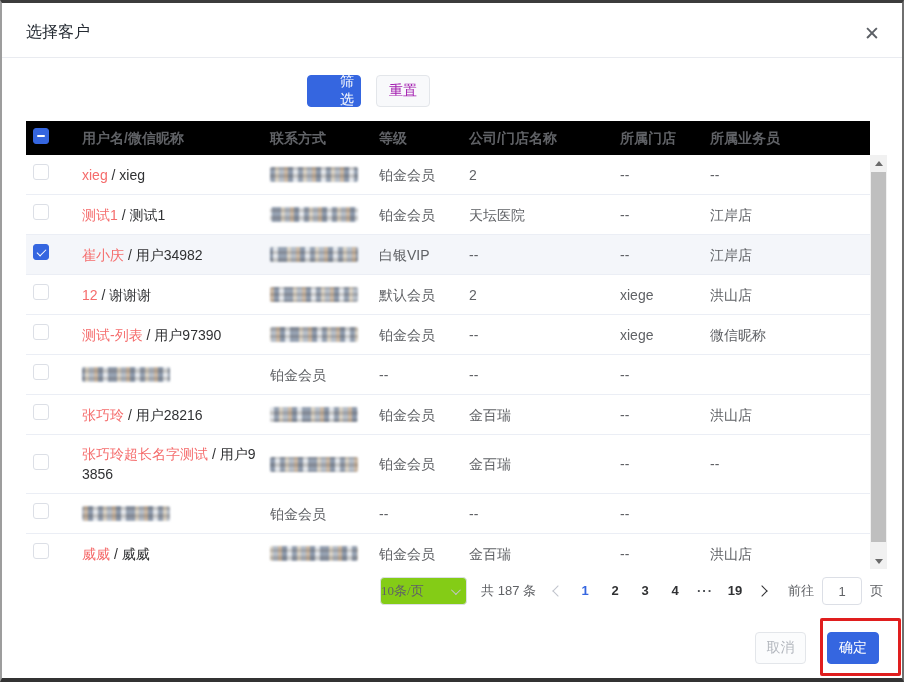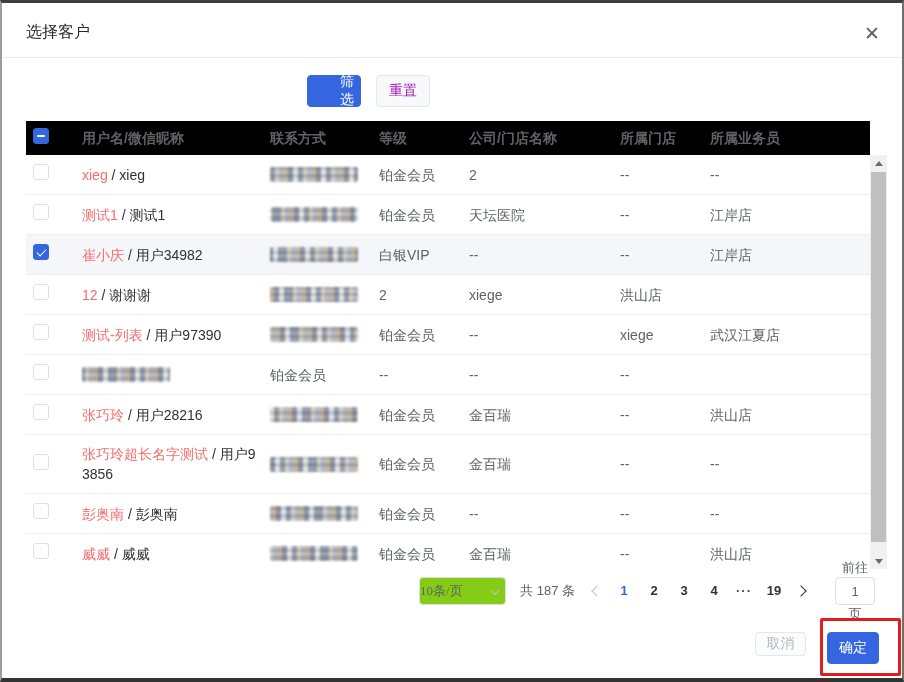--- a/index.html
+++ b/index.html
@@ -78,27 +78,27 @@
     padding:0 8px 0 0;color:var(--txt);cursor:pointer;margin-right:14px;background:#84cc16;font-family:Liberation Serif, serif;}
   .psel .psel-label{flex:1;}
   .chev{width:7px;height:7px;border-right:1.4px solid #c0c4cc;border-bottom:1.4px solid #c0c4cc;transform:rotate(45deg) translateY(-2px);}
   .ptotal{margin-right:10px;}
   .parrow{width:24px;height:28px;display:flex;align-items:center;justify-content:center;cursor:pointer;}
   .chev-l{width:8px;height:8px;border-left:1.6px solid #c0c4cc;border-bottom:1.6px solid #c0c4cc;transform:rotate(45deg);}
   .chev-r{width:8px;height:8px;border-right:1.6px solid #303133;border-top:1.6px solid #303133;transform:rotate(45deg);}
   .pg-num{min-width:30px;text-align:center;line-height:28px;color:var(--txt-dark);font-weight:600;cursor:pointer;font-size:13px;}
   .pg-num.active{color:var(--primary);}
   .pg-num.dots{cursor:default;letter-spacing:1px;font-weight:700;color:#4a4d52;}
-  .pgoto{margin-left:14px;display:flex;align-items:center;color:var(--txt);flex-direction:column;}
+  .pgoto{margin-left:14px;display:flex;align-items:center;color:var(--txt);}
   .pgoto input{width:40px;height:28px;border:1px solid var(--border);border-radius:4px;text-align:center;font-size:13px;
     color:var(--txt);margin:0 8px;outline:none;font-family:inherit;}
 
   
   .footer{position:absolute;right:23px;top:629px;display:flex;gap:21px;}
-  .btn-cancel{width:51px;height:24px;background:#fbfcfd;color:#b3b7be;border:1px solid #e3e6ea;}
+  .btn-cancel{width:51px;height:32px;background:#fbfcfd;color:#b3b7be;border:1px solid #e3e6ea;}
   .btn-confirm{width:52px;height:32px;background:var(--primary);color:#fff;border:1px solid var(--primary);}
   .annotation-box{position:absolute;left:818px;top:615px;width:81px;height:58px;border:3px solid var(--annotation);
     border-radius:2px;pointer-events:none;}
 </style>
 </head>
 <body>
 
 <div class="window">
 
   <div class="dlg-title">选择客户</div>
@@ -151,34 +151,35 @@
       <div class="tc">--</div>
       <div class="tc">--</div>
       <div class="tc">江岸店</div>
     </div>
         <div class="trow">
       <div class="tc c-check"><span class="cb"></span></div>
       <div class="tc nm"><span class="nm-red">12</span><span class="nm-rest"> / 谢谢谢</span></div>
       <div class="tc">
             <div class="mosaic" style="background-position: 18px 9px, 0px 6px;"></div>
           </div>
+      <div class="tc">默认会员</div>
       <div class="tc">2</div>
       <div class="tc">xiege</div>
       <div class="tc">洪山店</div>
     </div>
         <div class="trow">
       <div class="tc c-check"><span class="cb"></span></div>
       <div class="tc nm"><span class="nm-red">测试-列表</span><span class="nm-rest"> / 用户97390</span></div>
       <div class="tc">
             <div class="mosaic" style="background-position: 24px 12px, 0px 8px;"></div>
           </div>
       <div class="tc">铂金会员</div>
       <div class="tc">--</div>
       <div class="tc">xiege</div>
-      <div class="tc">武汉江夏店</div>
+      <div class="tc">微信昵称</div>
     </div>
         <div class="trow">
       <div class="tc c-check"><span class="cb"></span></div>
       <div class="tc">
             <div class="mosaic" style="background-position: 30px 15px, 0px 10px;"></div>
           </div>
       <div class="tc">铂金会员</div>
       <div class="tc">--</div>
       <div class="tc">--</div>
       <div class="tc">--</div>
@@ -200,21 +201,20 @@
       <div class="tc">
             <div class="mosaic" style="background-position: 42px 21px, 0px 14px;"></div>
           </div>
       <div class="tc">铂金会员</div>
       <div class="tc">金百瑞</div>
       <div class="tc">--</div>
       <div class="tc">--</div>
     </div>
         <div class="trow">
       <div class="tc c-check"><span class="cb"></span></div>
-      <div class="tc nm"><span class="nm-red">彭奥南</span><span class="nm-rest"> / 彭奥南</span></div>
       <div class="tc">
             <div class="mosaic" style="background-position: 48px 24px, 0px 16px;"></div>
           </div>
       <div class="tc">铂金会员</div>
       <div class="tc">--</div>
       <div class="tc">--</div>
       <div class="tc">--</div>
     </div>
         <div class="trow">
       <div class="tc c-check"><span class="cb"></span></div>

